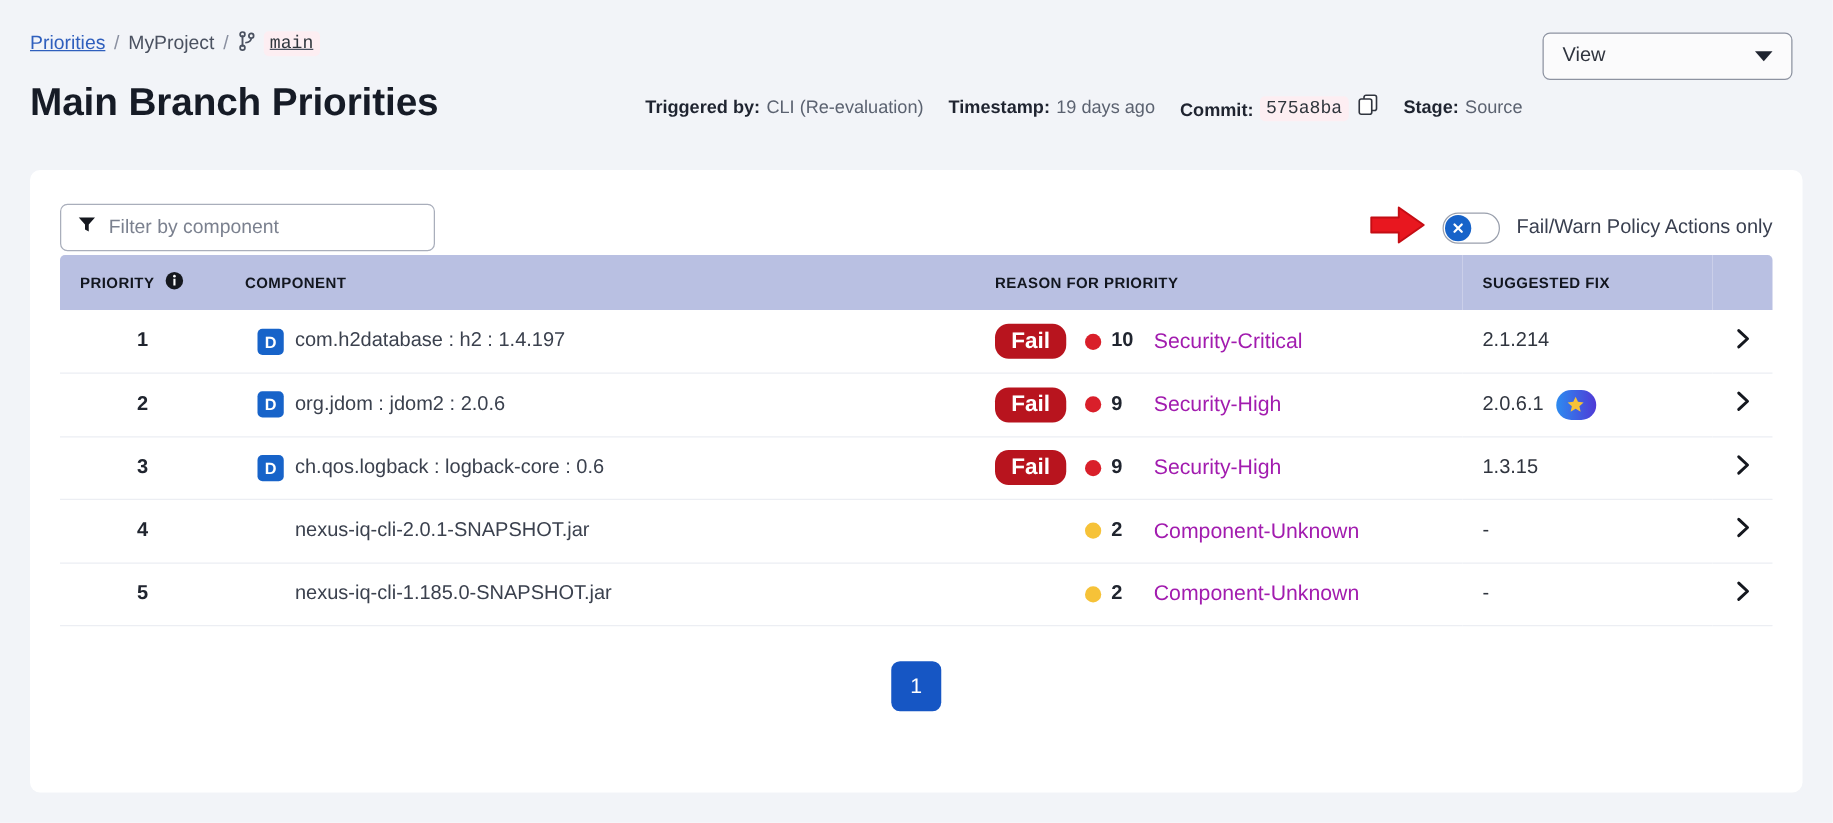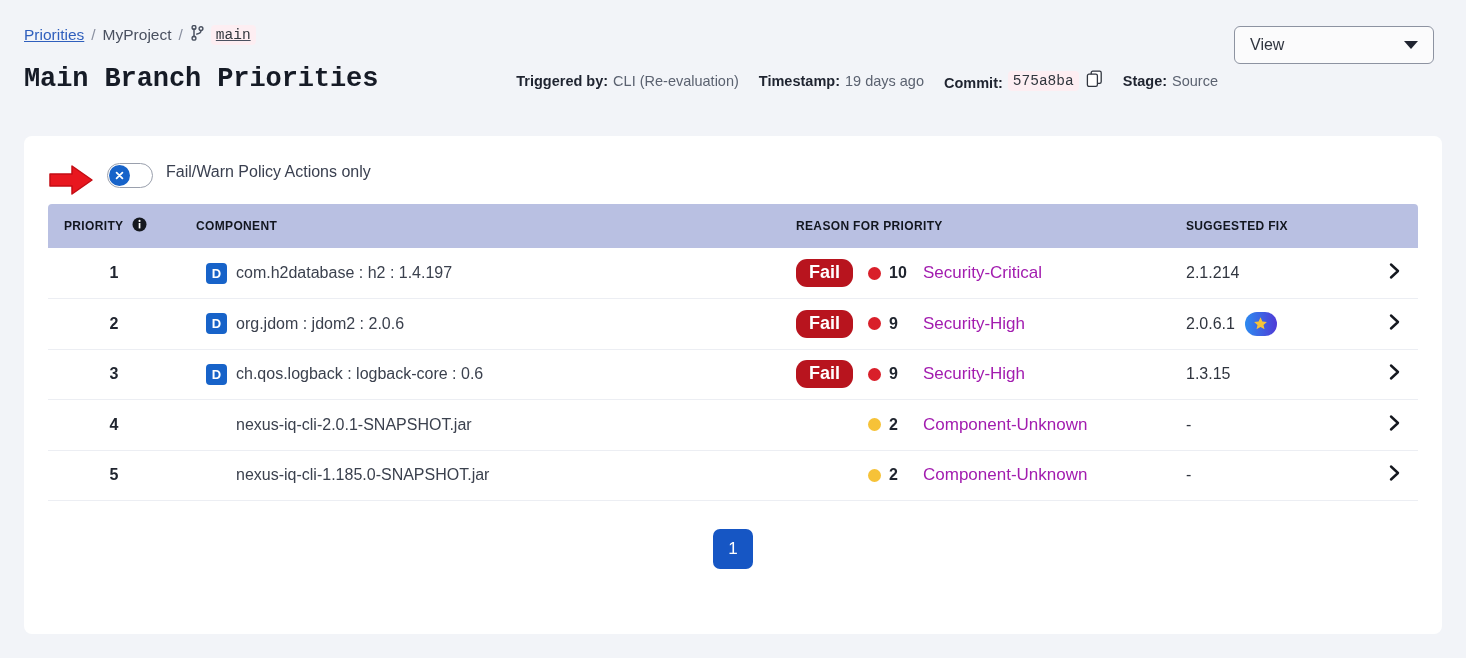--- a/index.html
+++ b/index.html
@@ -40,21 +40,21 @@
   .caret-down {
     width: 0; height: 0;
     border-left: 7px solid transparent; border-right: 7px solid transparent;
     border-top: 8px solid #1f2430;
   }
 
   .title-row {
     display: flex; align-items: flex-end; justify-content: space-between;
     padding: 18px 24px 0 24px;
   }
-  .page-title { font-size: 27px; font-weight: bold; color: #161b26; letter-spacing: -0.1px; font-family: Liberation Mono, monospace; }
+  .page-title { font-size: 31px; font-weight: bold; color: #161b26; letter-spacing: -0.1px; }
   .meta-row {
     display: flex; align-items: center; gap: 20px;
     font-size: 14.5px; color: #5b6270; padding-bottom: 3px;
   }
   .meta-item { display: flex; align-items: flex-end; gap: 5px; white-space: nowrap; }
   .meta-label { font-weight: bold; color: #1f2430; }
   .copy-icon { cursor: pointer; display: block; margin-left: 2px; }
 
   
   .card {
@@ -72,21 +72,21 @@
     display: flex; align-items: center; gap: 10px; padding: 0 13px;
     background: #fff;
   }
   .filter-input {
     border: none; outline: none; font-size: 15.5px;
     font-family: "Liberation Sans", sans-serif;
     color: #30353f; width: 100%; background: transparent;
   }
   .filter-input::placeholder { color: #7b818f; }
 
-  .toggle-area { display: flex; gap: 13px; position: relative; }
+  .toggle-area { display: flex; align-items: center; gap: 13px; position: relative; }
   .red-arrow { display: block; }
   .toggle {
     width: 46px; height: 25px; border-radius: 13px;
     border: 1px solid #9aa0ad; background: #ffffff;
     position: relative; cursor: pointer; flex: 0 0 auto;
   }
   .toggle-knob {
     position: absolute; left: 1px; top: 1px;
     width: 21px; height: 21px; border-radius: 50%;
     background: #1763c9; display: flex; align-items: center; justify-content: center;
@@ -208,20 +208,28 @@
   </div>
 
   <div class="view-button">
     <span>View</span>
     <span class="caret-down"></span>
   </div>
 
   <div class="card">
 
     <div class="card-toolbar">
+      <div class="filter-box">
+        <span>
+          <svg width="15" height="15" viewBox="0 0 15 15">
+            <path d="M1 2 H14 L9 7.6 V13.2 L6 11.6 V7.6 Z" fill="#15181f"></path>
+          </svg>
+        </span>
+        <input class="filter-input" type="text" placeholder="Filter by component" style="">
+      </div>
 
       <div class="toggle-area">
         <span class="red-arrow">
           <svg width="46" height="34" viewBox="0 0 46 34">
             <path d="M2 11 H24 V3 L44 17 L24 31 V23 H2 Z" fill="#e8171f" stroke="#c40d14" stroke-width="1.5" stroke-linejoin="round"></path>
           </svg>
         </span>
         <span class="toggle">
           <span class="toggle-knob">
             <svg width="11" height="11" viewBox="0 0 11 11">

